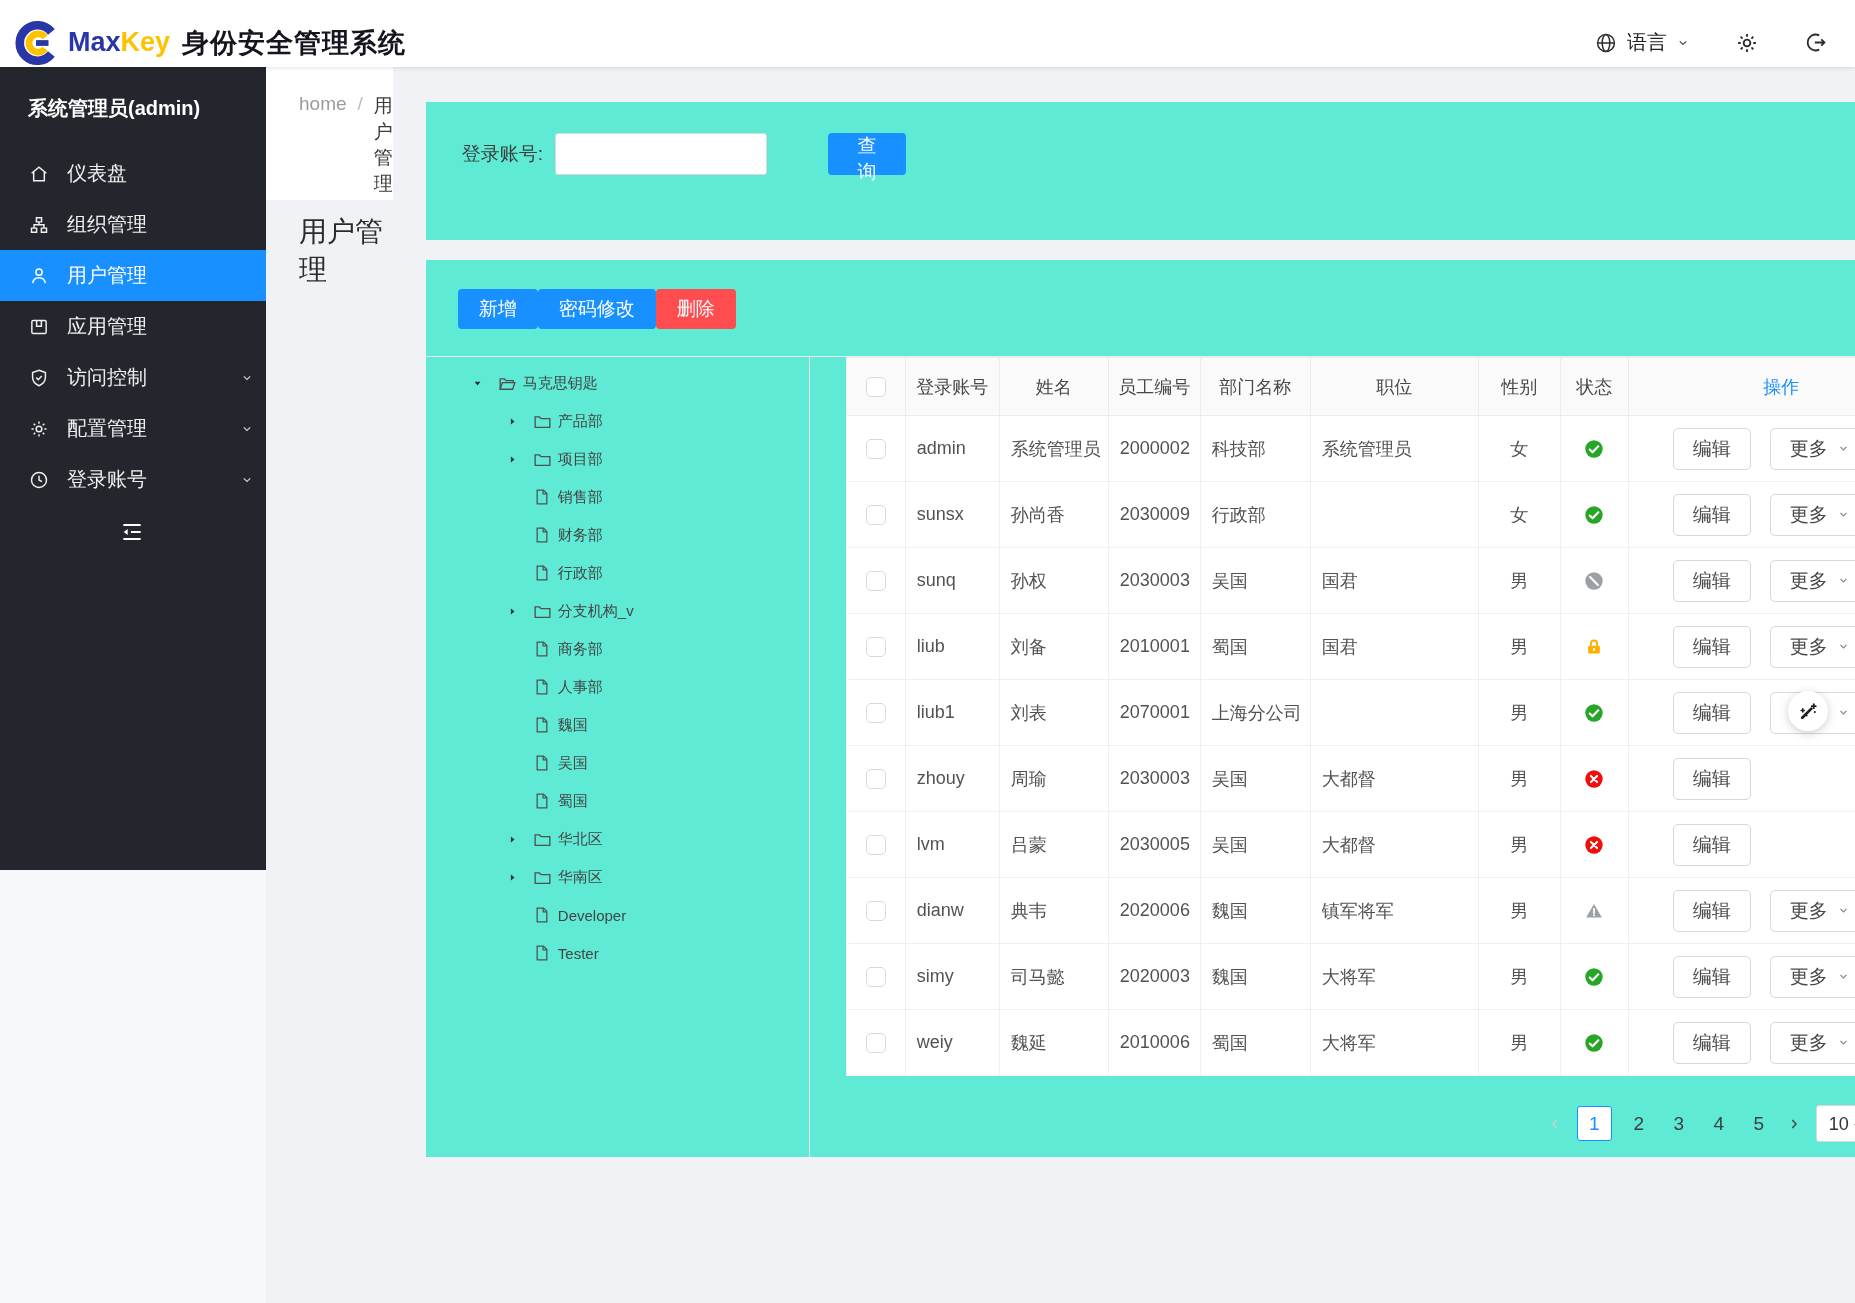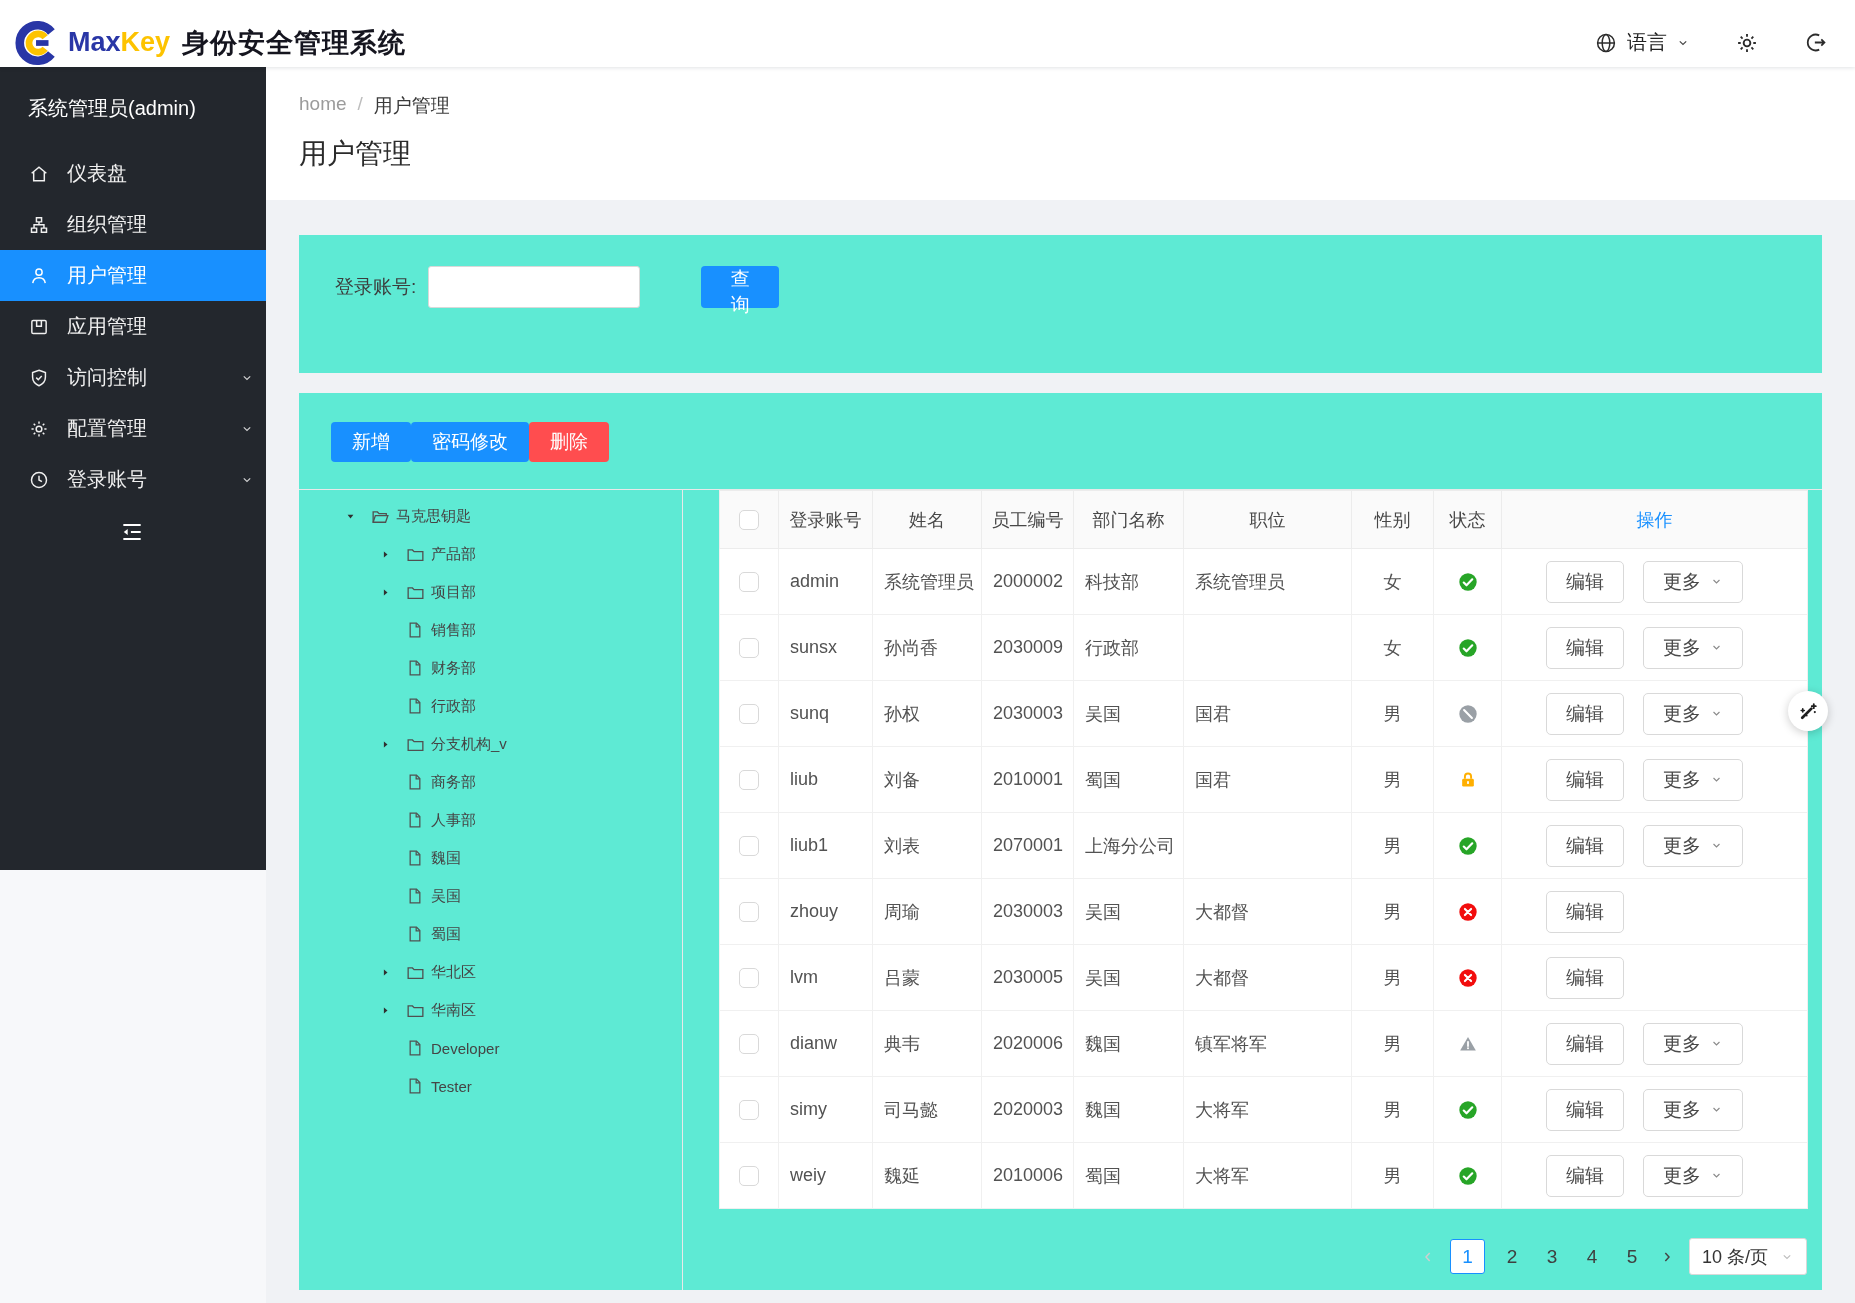--- a/index.html
+++ b/index.html
@@ -22,30 +22,30 @@
   .brand-key{font-size:27px;font-weight:700;color:var(--brand-gold)}
   .brand-title{font-size:27px;font-weight:700;color:#15151f;margin-left:12px;letter-spacing:1px}
   .header-right{display:flex;align-items:center}
   .lang-menu{display:flex;align-items:center;gap:9px;font-size:20px;color:#222;cursor:pointer}
   .icon-btn{background:none;border:none;padding:0;margin-left:44px;cursor:pointer}
 
   
   .app-body{display:flex;height:1236px}
   .sidebar{width:266px;flex:none;background:#f7f8fa}
   .sidebar-dark{background:#23272d;height:803px;padding-top:28px}
-  .sidebar-user{color:#fff;font-weight:400;font-size:20px;padding:0 28px 26px}
+  .sidebar-user{color:#fff;font-weight:700;font-size:20px;padding:0 28px 26px}
   .menu-item{height:51px;display:flex;align-items:center;gap:17px;padding:0 12px 0 28px;
     font-size:20px;color:#f0f0f0;cursor:pointer}
   .menu-item.active{background:var(--primary);color:#fff}
   .menu-item .mi-icon{flex:none}
   .menu-item .mi-chev{margin-left:auto;opacity:.85}
   .collapse-btn{margin:14px 0 0 118px;background:none;border:none;padding:0;cursor:pointer}
 
   
-  .content{flex:1;display:flex;flex-direction:column;position:relative;min-width:0}
+  .content{flex:1;display:flex;flex-direction:row;position:relative;min-width:0}
   .content-top{background:#fff;height:133px;padding:26px 0 0 33px}
   .breadcrumb{display:flex;gap:11px;font-size:19px}
   .bc-home{color:#9b9b9b;cursor:pointer}
   .bc-sep{color:#bdbdbd}
   .bc-cur{color:#3a3a3a}
   .page-title{margin:16px 0 0;font-size:28px;font-weight:500;color:#2b2b2b}
   .content-gray{flex:1;padding:35px 33px 0;background:#f0f2f5}
   .card{background:#5eead4;border-radius:0}
 
   

